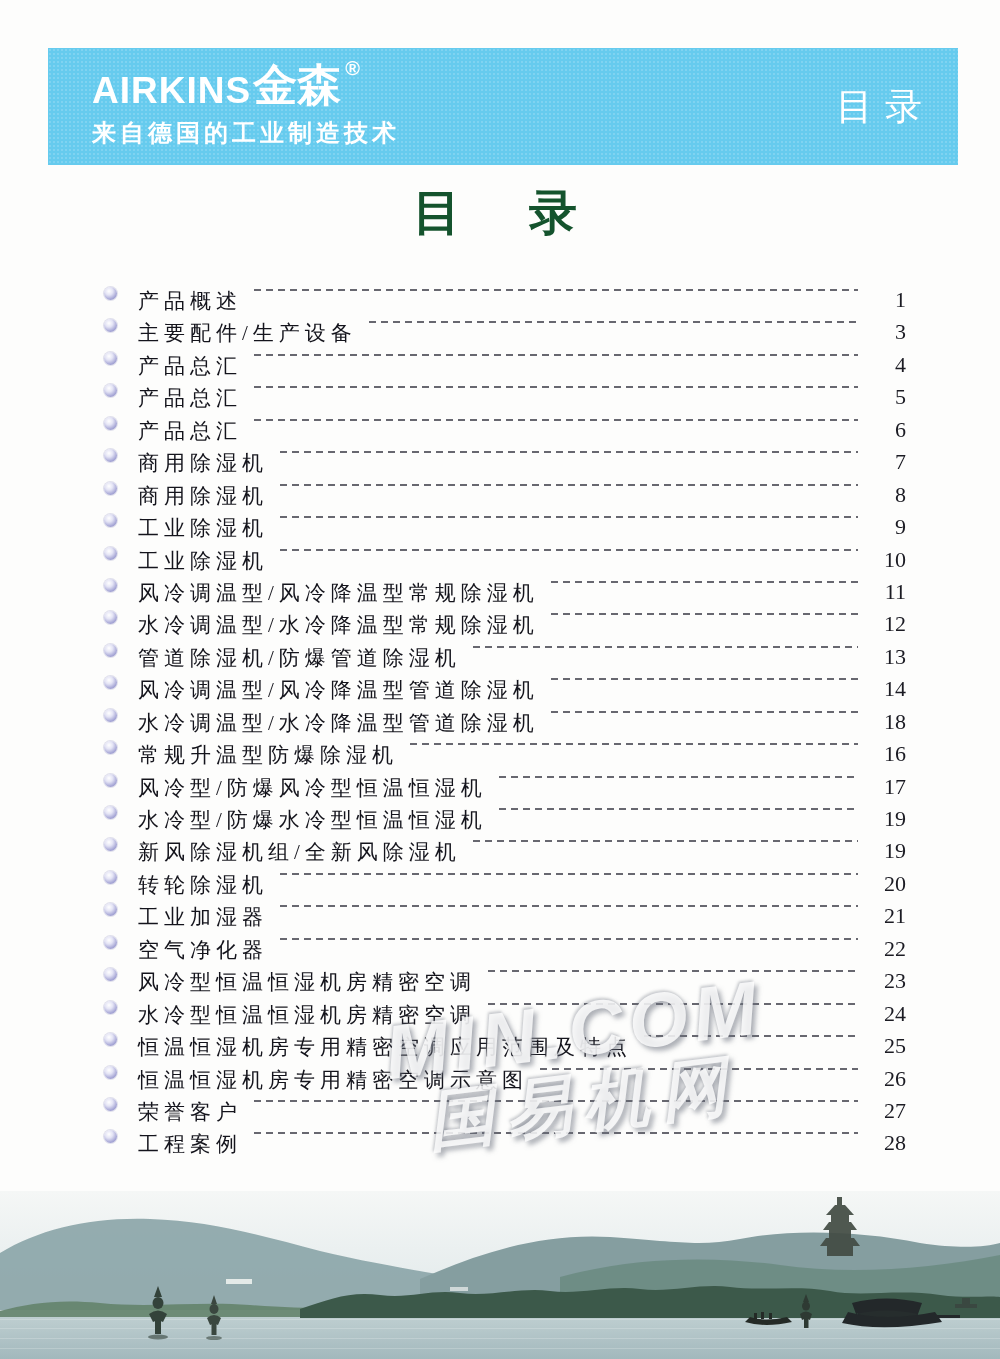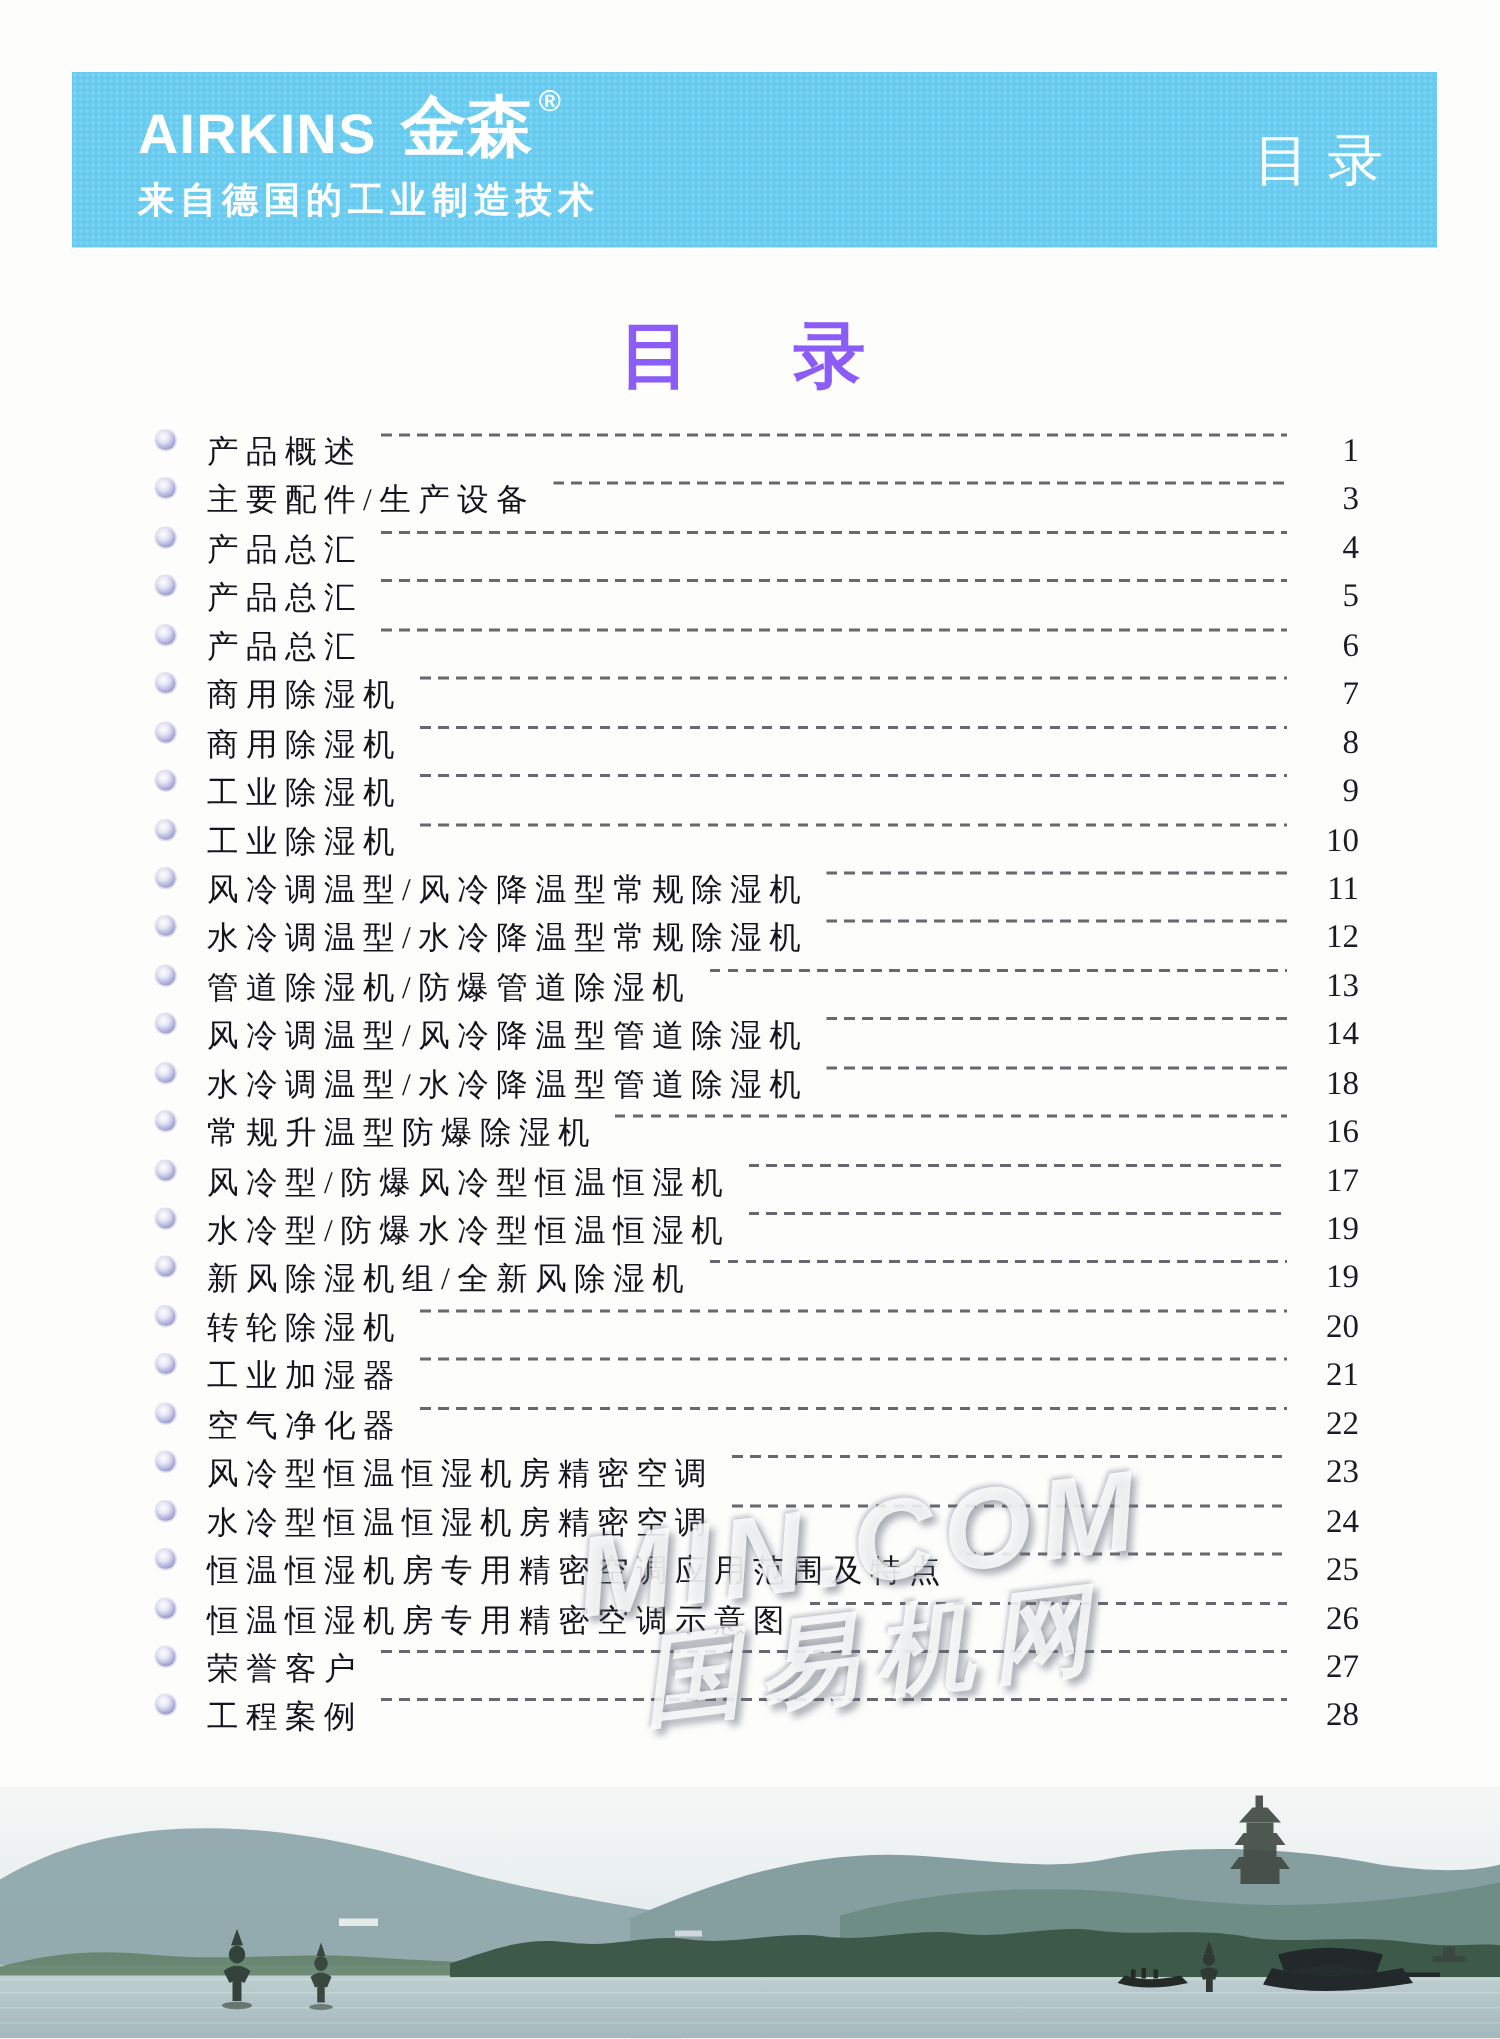--- a/index.html
+++ b/index.html
@@ -11,35 +11,35 @@
   
   .header-band{
     position:absolute;left:48px;top:48px;width:910px;height:117px;
     background-color:#66cbee;
     background-image:radial-gradient(rgba(255,255,255,0.16) 1px, transparent 1.2px);
     background-size:4px 4px;
   }
   .logo{position:absolute;left:44px;top:10px;color:#ffffff;}
   .brand-row{font-family:"Liberation Sans",sans-serif;font-weight:bold;line-height:1;white-space:nowrap;}
   .brand-en{font-size:37px;letter-spacing:1px;}
-  .brand-cn{font-size:44px;position:relative;top:-3px;margin-left:16px;}
+  .brand-cn{font-size:44px;position:relative;top:-3px;margin-left:2px;}
   .brand-reg{font-size:20px;vertical-align:28px;margin-left:4px;font-weight:bold;}
   .tagline{
     font-family:"Liberation Sans",sans-serif;font-weight:bold;
     font-size:24px;letter-spacing:4px;margin-top:7px;white-space:nowrap;
   }
   .corner-label{
     position:absolute;right:24px;top:34px;color:#ffffff;
     font-family:"DejaVu Sans",sans-serif;font-weight:400;
     font-size:37px;letter-spacing:12px;white-space:nowrap;
   }
   
   .page-title{
-    position:absolute;top:205px;left:0;width:100%;text-align:center;
-    font-size:48px;font-weight:bold;color:#8b5cf6;letter-spacing:10px;
+    position:absolute;top:181px;left:0;width:100%;text-align:center;
+    font-size:48px;font-weight:bold;color:#14532d;letter-spacing:10px;
     font-family:"Liberation Serif",serif;
   }
   
   .toc{position:absolute;left:104px;top:287px;width:802px;}
   .toc-row{height:32.45px;display:flex;align-items:flex-start;}
   .bullet{
     flex:0 0 13px;width:13px;height:13px;border-radius:50%;margin-right:21px;
     background:radial-gradient(circle at 38% 32%, #ffffff 0%, #e4e4f5 32%, #a9a9d7 66%, #8383bf 100%);
     box-shadow:0 0 0 1px rgba(140,140,190,0.25);
   }

